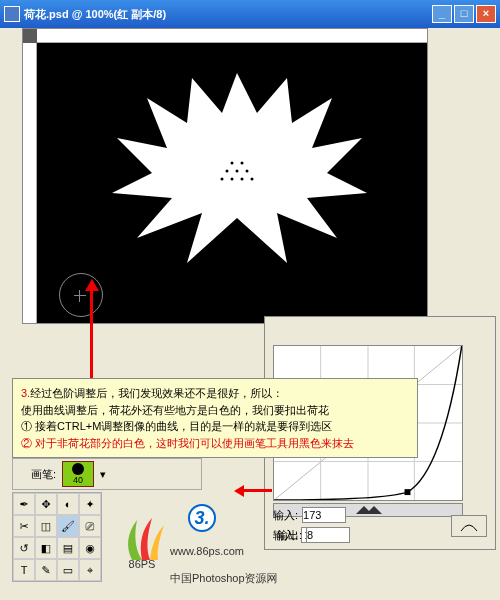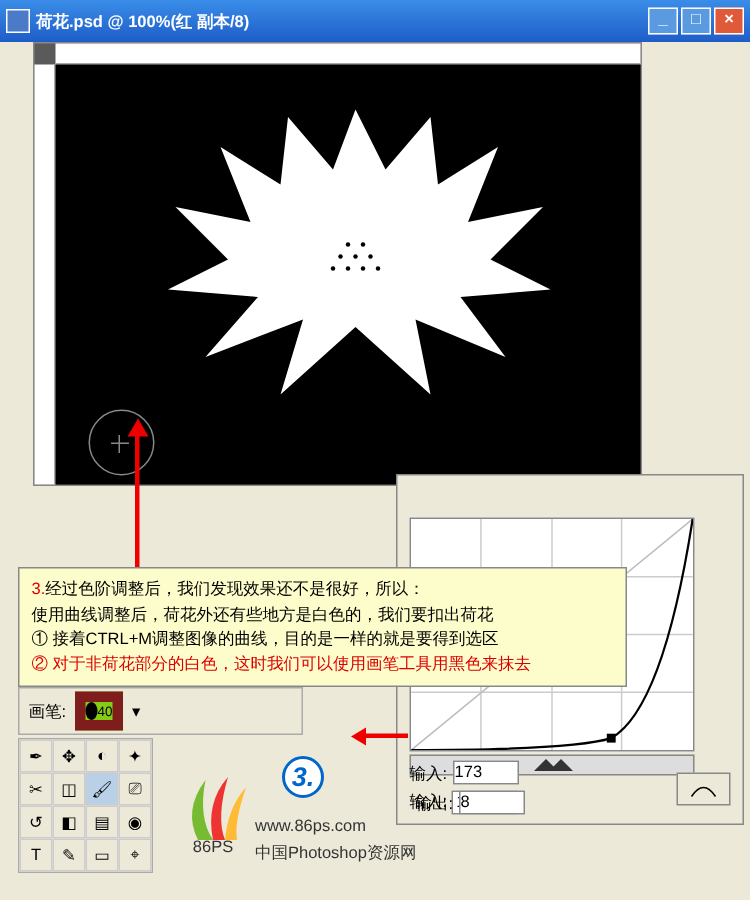--- a/index.html
+++ b/index.html
@@ -25,32 +25,32 @@
 .chan-hdr label{margin-right:4px}
 .chan-sel{flex:1;height:18px;background:#fff;border:1px solid #7a9;padding:0 4px}
 .curve-box{position:absolute;top:28px;left:8px;width:190px;height:156px;background:#fff;border:1px solid #888}
 .curve-box svg{width:100%;height:100%}
 .curve-slider{position:absolute;top:186px;left:8px;width:190px;height:14px;background:#ddd;border:1px solid #888}
 .io{position:absolute;bottom:6px;left:8px;display:flex;align-items:center;gap:4px}
 .io input{width:44px;height:16px;border:1px solid #888;background:#fff;padding:0 2px}
 .io-btn{position:absolute;bottom:12px;right:8px;width:36px;height:22px;border:1px solid #888;background:#ece9d8;display:flex;align-items:center;justify-content:center}
 .note{position:absolute;top:378px;left:12px;width:406px;background:#fdfccb;border:1px solid #888;padding:6px 8px;line-height:1.5}
 .note .hl{color:#d00}
-.brush-bar{position:absolute;top:458px;left:12px;width:190px;height:32px;background:#ece9d8;border:1px solid #aaa;display:flex;align-items:center;padding:0 6px;gap:6px}
-.brush-prev{width:32px;height:26px;background:#84cc16;border:7px solid #7f1d1d;display:flex;flex-direction:row;align-items:center;justify-content:center}
+.brush-bar{position:absolute;top:458px;left:12px;width:190px;height:32px;background:#ece9d8;border:1px solid #aaa;display:flex;align-items:center;padding:0 18px;gap:6px}
+.brush-prev{width:32px;height:26px;background:#84cc16;border:1px solid #7f1d1d;display:flex;flex-direction:column;align-items:center;justify-content:center}
 .brush-dot{width:12px;height:12px;background:#000;border-radius:50%}
 .toolbox{position:absolute;top:492px;left:12px;width:90px;background:#ece9d8;border:1px solid #aaa;display:grid;grid-template-columns:repeat(4,1fr)}
 .tool{height:22px;border:1px solid #ccc;display:flex;align-items:center;justify-content:center;background:#ece9d8;cursor:pointer}
 .tool.active{background:#b8d0e8}
 .step-num{position:absolute;top:504px;left:188px;width:28px;height:28px;border-radius:50%;background:#fff;border:2px solid #06c;display:flex;align-items:center;justify-content:center;font-size:18px;font-weight:bold;color:#06c;font-style:italic}
 .arrow-l{position:absolute;top:485px;left:228px;width:0;height:0;border:6px solid transparent;border-right:10px solid #e00}
 .arrow-l-line{position:absolute;top:489px;left:242px;width:30px;height:3px;background:#e00}
 .logo{position:absolute;top:510px;left:112px;width:60px;height:60px}
 .footer{position:absolute;top:545px;left:170px;font-size:11px;color:#333}
-.footer .cn{display:block;margin-top:4px}
+.footer .cn{display:block;margin-top:14px}
 </style>
 </head>
 <body>
 
 <div class="titlebar">
   <div class="ico"></div>
   <div class="ttl">荷花.psd @ 100%(红 副本/8)</div>
   <div class="winbtn">_</div>
   <div class="winbtn">□</div>
   <div class="winbtn close">×</div>

